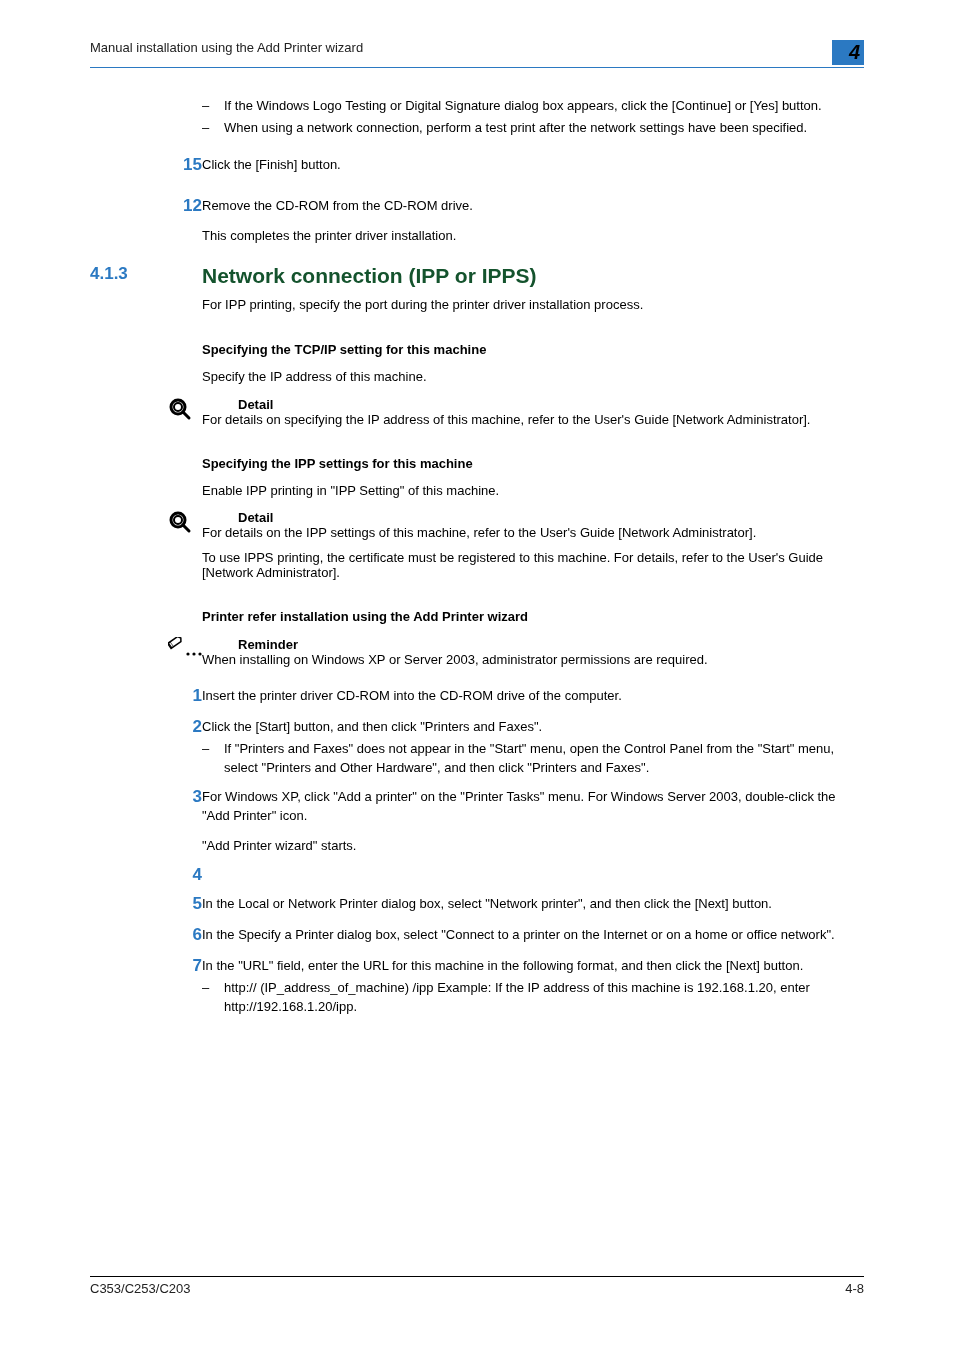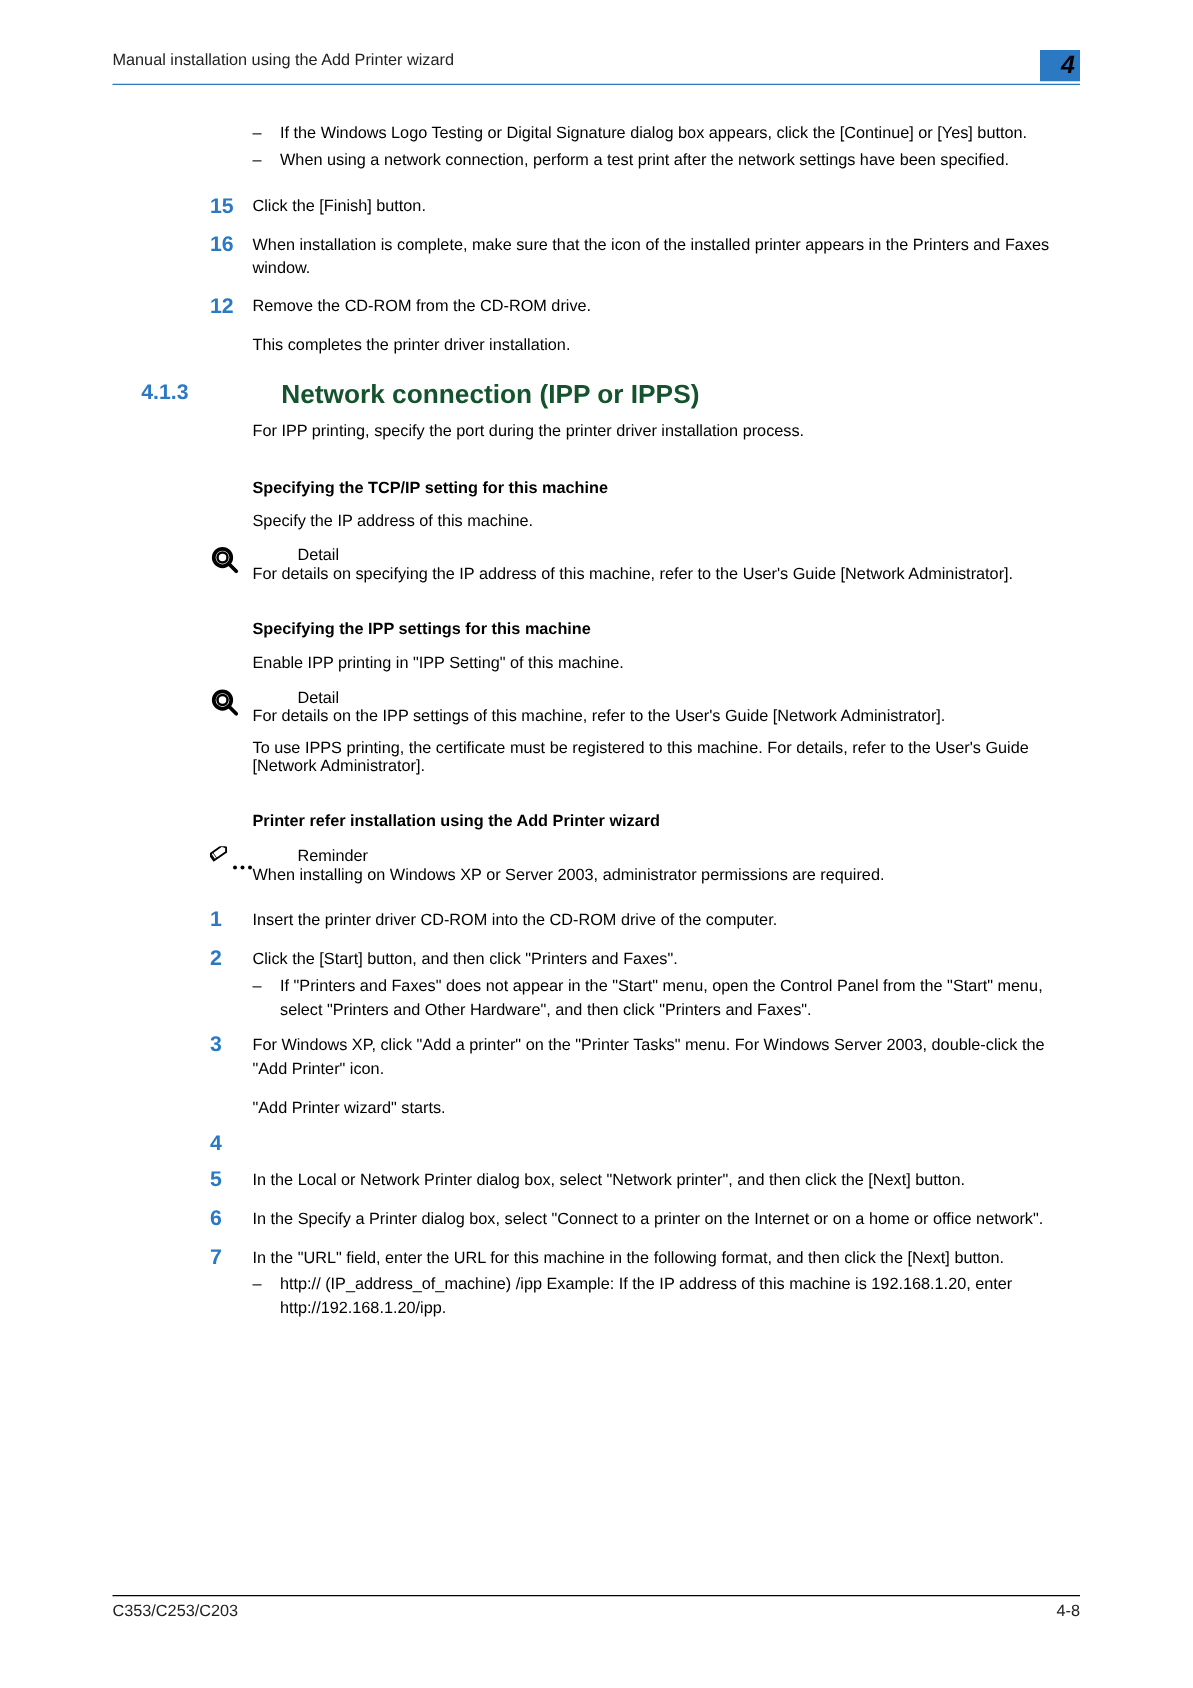--- a/index.html
+++ b/index.html
@@ -40,35 +40,34 @@
   .content {
     padding-top: 26px;
   }
   .block {
     display: flex;
     margin-bottom: 2px;
   }
   .step-num {
     width: 112px;
     flex-shrink: 0;
-    text-align: left;
+    text-align: right;
     padding-left: 78px;
     box-sizing: border-box;
     color: #2b79c2;
     font-weight: bold;
     font-size: 17px;
     line-height: 1;
   }
   .sect-num {
     width: 112px;
     flex-shrink: 0;
     color: #2b79c2;
     font-weight: bold;
     font-size: 17px;
-    margin-left: 23px;
   }
   .body {
     flex: 1;
     font-size: 13px;
     line-height: 1.45;
     color: #000000;
   }
   .sub {
     display: flex;
     font-size: 13px;
@@ -87,21 +86,21 @@
   .h3 {
     color: #14532d;
     font-weight: bold;
     font-size: 21px;
   }
   .h4 {
     font-weight: bold;
     font-size: 14px;
   }
   .h5 {
-    font-weight: normal;
+    font-weight: bold;
     font-size: 13px;
     padding-left: 36px;
   }
   .note-icon {
     width: 112px;
     flex-shrink: 0;
     padding-left: 78px;
     box-sizing: border-box;
   }
   .note-icon svg {
@@ -155,24 +154,20 @@
       </div>
     </div>
 
     <div class="spacer-md"></div>
 
     <div class="block">
       <div class="step-num">15</div>
       <div class="body">Click the [Finish] button.</div>
     </div>
     <div class="spacer-sm"></div>
-    <div class="block">
-      <div class="step-num">16</div>
-      <div class="body">When installation is complete, make sure that the icon of the installed printer appears in the Printers and Faxes window.</div>
-    </div>
     <div class="spacer-sm"></div>
     <div class="block">
       <div class="step-num">12</div>
       <div class="body">Remove the CD-ROM from the CD-ROM drive.</div>
     </div>
     <div class="spacer-sm"></div>
     <div class="indent-body">This completes the printer driver installation.</div>
 
     <div class="spacer-md"></div>
 

